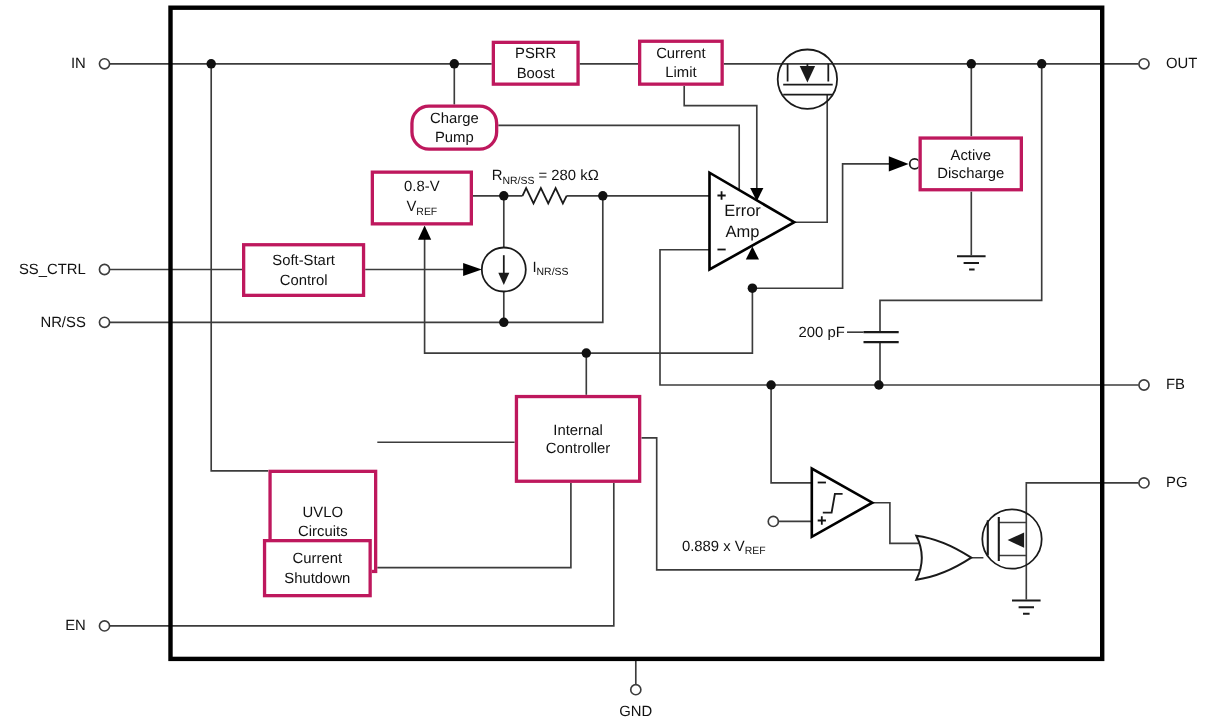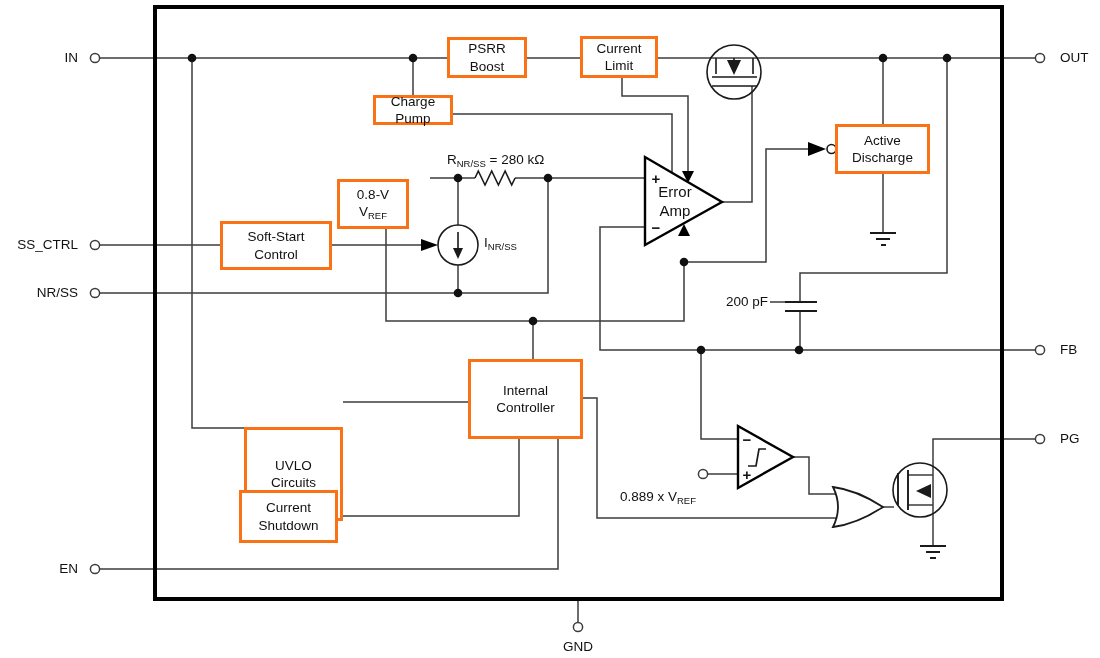--- a/index.html
+++ b/index.html
@@ -2,21 +2,21 @@
 <html><head>
 <meta charset="utf-8">
 <style>
   html,body{margin:0;padding:0;background:#ffffff;}
   .stage{
     position:relative;width:1100px;height:658px;background:#ffffff;
     font-family:"Liberation Sans",sans-serif;color:#111;overflow:hidden;
   }
   .stage svg{position:absolute;left:0;top:0;}
   .block{
-    position:absolute;box-sizing:border-box;background:#fff;border:3px solid #f97316;
+    position:absolute;box-sizing:border-box;background:#fff;border:3px solid #be185d;
     display:flex;flex-direction:column;align-items:center;justify-content:center;
     font-size:13.5px;line-height:1.28;text-align:center;z-index:3;
   }
   .lbl{position:absolute;font-size:13.5px;white-space:nowrap;z-index:4;}
   .lbl.right-align{text-align:right;}
   sub.s{font-size:9.5px;vertical-align:-3px;letter-spacing:0;}
   .sign{
     position:absolute;font-size:15px;font-weight:600;z-index:4;
     transform:translate(-50%,-50%);line-height:1;
   }
@@ -155,26 +155,26 @@
   <div class="block" style="left:447px;top:37px;width:80px;height:41px;">
     <span>PSRR</span>
     <span>Boost</span>
   </div>
 
   <div class="block" style="left:580px;top:36px;width:78px;height:42px;">
     <span>Current</span>
     <span>Limit</span>
   </div>
 
-  <div class="block" style="left:373px;top:95px;width:80px;height:30px;">
+  <div class="block" style="left:373px;top:95px;width:80px;height:42px;border-radius:17px;">
     <span>Charge</span>
     <span>Pump</span>
   </div>
 
-  <div class="block" style="left:337px;top:155px;width:72px;height:50px;margin-top:24px;">
+  <div class="block" style="left:337px;top:155px;width:93px;height:50px;">
     <span>0.8-V</span>
     <span><span>V</span><sub class="s">REF</sub></span>
   </div>
 
   <div class="block" style="left:220px;top:221px;width:112px;height:49px;">
     <span>Soft-Start</span>
     <span>Control</span>
   </div>
 
   <div class="block" style="left:244px;top:383px;width:99px;height:94px;margin-top:44px;">

